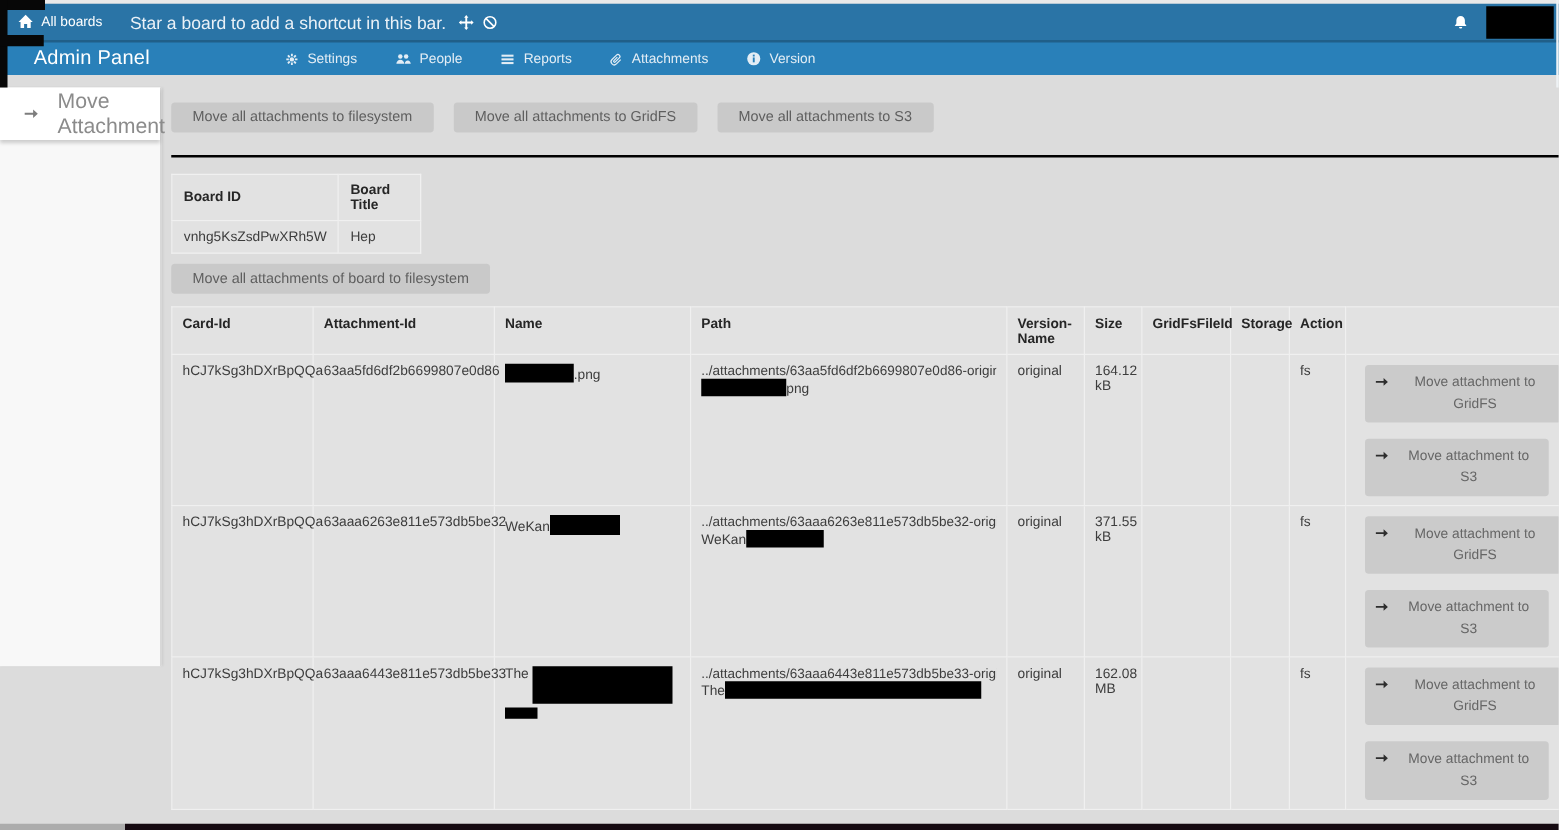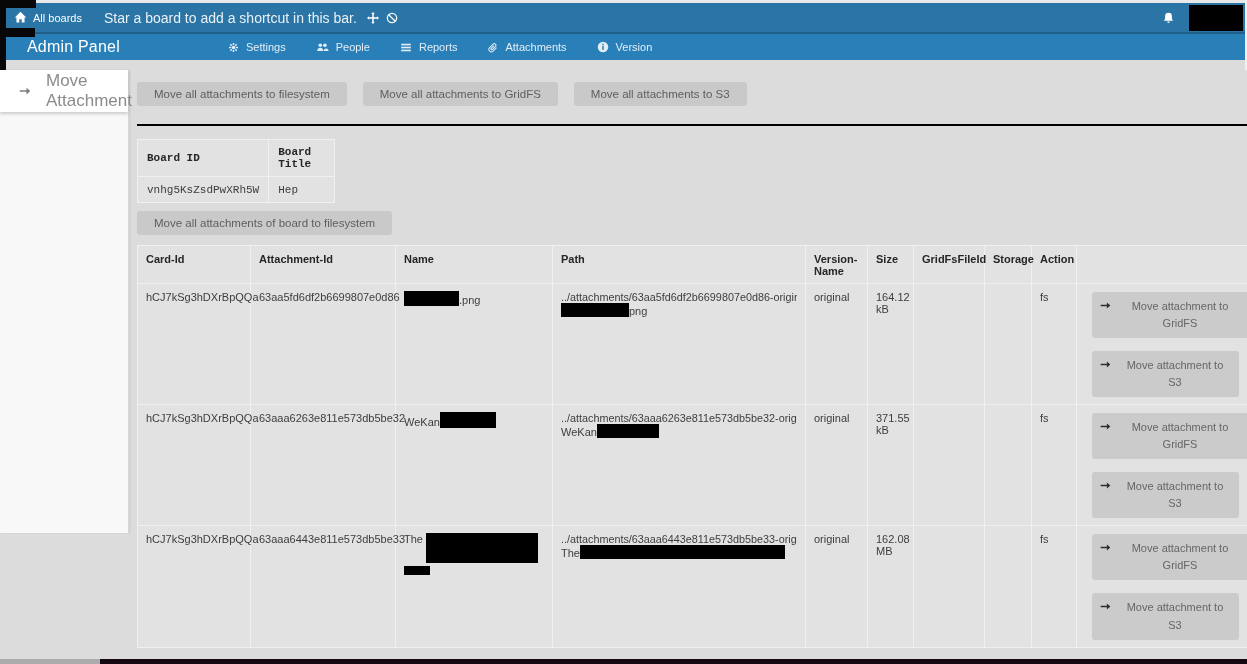--- a/index.html
+++ b/index.html
@@ -52,21 +52,21 @@
   .row-board { margin-top:8px; }
   .gbtn { background:#c9c9c9; border:none; border-radius:3px; color:#5e5e5e; font-size:11.5px;
           font-family:inherit; padding:6px 17px; cursor:pointer; }
   .black-hr { height:2px; background:#000; border:none; margin-top:18px; }
 
   table { border-collapse:collapse; }
   th, td { background:#e2e2e2; border:1px solid #f0f0f0; font-size:11px; color:#3d3d3d;
            text-align:left; vertical-align:top; }
   th { font-weight:bold; color:#262626; }
 
-  .board-table { margin-top:13px;font-family:Liberation Mono, monospace; }
+  .board-table { margin-top:13px; }
   .board-table th, .board-table td { padding:6px 9px; height:26px; vertical-align:middle; }
   .board-table { border:1px solid #d2d2d2; }
 
   .att-table { margin-top:10px; table-layout:fixed; width:1110px; }
   .att-table th { padding:7px 8px 6px 8px; height:35px; }
   .att-table td { padding:7px 8px; }
   .att-table .r1 td { height:89px; }
   .att-table .r2 td { height:88px; }
   .att-table .r3 td { height:91px; }
   .pathline { white-space:nowrap; overflow:hidden; font-size:10.8px; }

